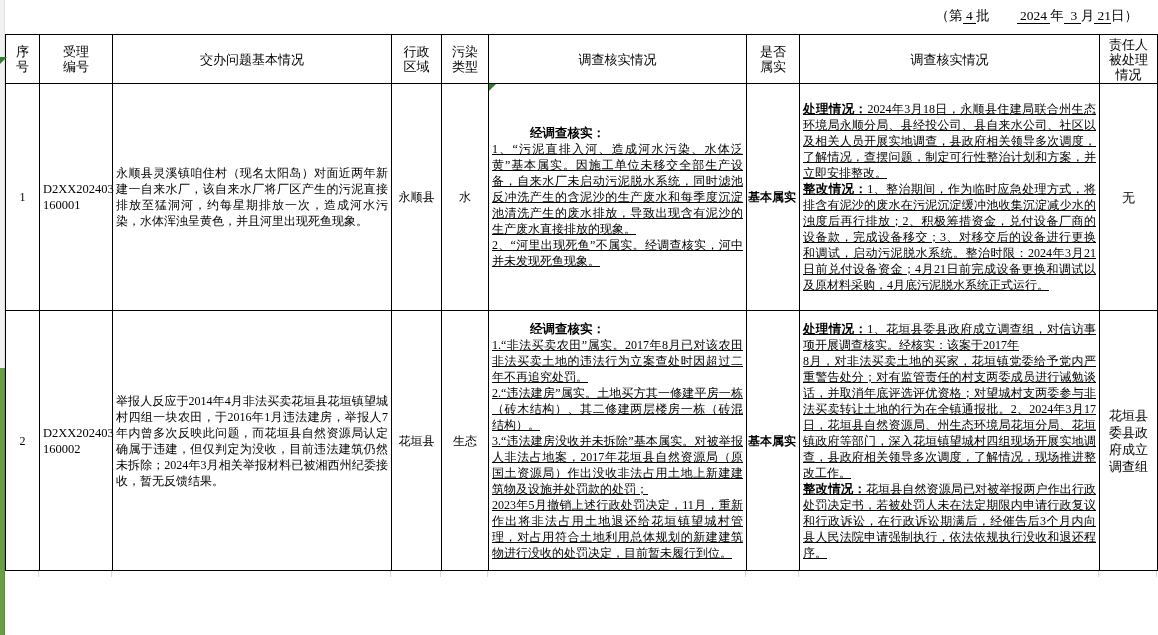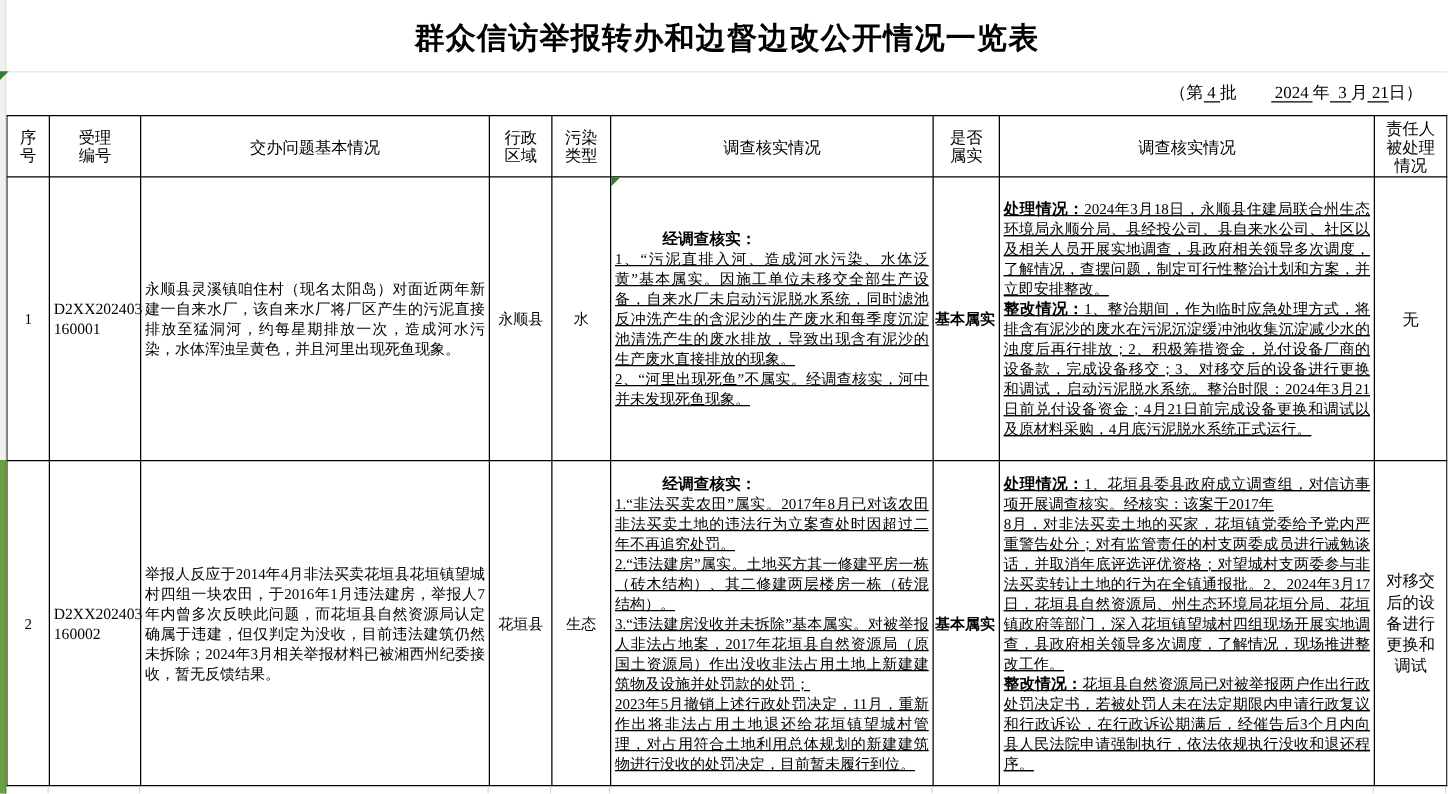--- a/index.html
+++ b/index.html
@@ -47,23 +47,20 @@
 </style>
 </head>
 <body>
 
 <div class="left-strip"></div>
 <div class="left-strip-green"></div>
 <span class="corner-flag"></span>
 
 <div class="content">
 
-  <div class="title-block">
-    <div class="title">群众信访举报转办和边督边改公开情况一览表</div>
-  </div>
 
   <div class="subtitle">
     <span>（第</span><span class="u"> 4 </span><span>批</span><span>　　</span><span class="u"> 2024 </span><span>年</span><span class="u">  3 </span><span>月</span><span class="u"> 21</span><span>日）</span>
   </div>
 
   <table>
     <colgroup>
       <col class="c1">
         <col class="c2">
         <col class="c3">
@@ -126,21 +123,21 @@
 2.“违法建房”属实。土地买方其一修建平房一栋（砖木结构）、其二修建两层楼房一栋（砖混结构）。
 3.“违法建房没收并未拆除”基本属实。对被举报人非法占地案，2017年花垣县自然资源局（原国土资源局）作出没收非法占用土地上新建建筑物及设施并处罚款的处罚；
 2023年5月撤销上述行政处罚决定，11月，重新作出将非法占用土地退还给花垣镇望城村管理，对占用符合土地利用总体规划的新建建筑物进行没收的处罚决定，目前暂未履行到位。</span>
         </td>
         <td class="istrue">基本属实</td>
         <td class="justify">
           <div class="pre"><b class="lbl">处理情况：</b><span class="pre">1、花垣县委县政府成立调查组，对信访事项开展调查核实。经核实：该案于2017年
 8月，对非法买卖土地的买家，花垣镇党委给予党内严重警告处分；对有监管责任的村支两委成员进行诫勉谈话，并取消年底评选评优资格；对望城村支两委参与非法买卖转让土地的行为在全镇通报批。2、2024年3月17日，花垣县自然资源局、州生态环境局花垣分局、花垣镇政府等部门，深入花垣镇望城村四组现场开展实地调查，县政府相关领导多次调度，了解情况，现场推进整改工作。</span></div>
           <div class="pre"><b class="lbl">整改情况：</b><span class="pre">花垣县自然资源局已对被举报两户作出行政处罚决定书，若被处罚人未在法定期限内申请行政复议和行政诉讼，在行政诉讼期满后，经催告后3个月内向县人民法院申请强制执行，依法依规执行没收和退还程序。</span></div>
         </td>
-        <td class="resp">对移交后的设备进行更换和调试</td>
+        <td class="resp">花垣县委县政府成立调查组</td>
       </tr>
     </tbody>
   </table>
 
   <div class="grid-stubs">
     <div></div>
       <div></div>
       <div></div>
       <div></div>
       <div></div>

